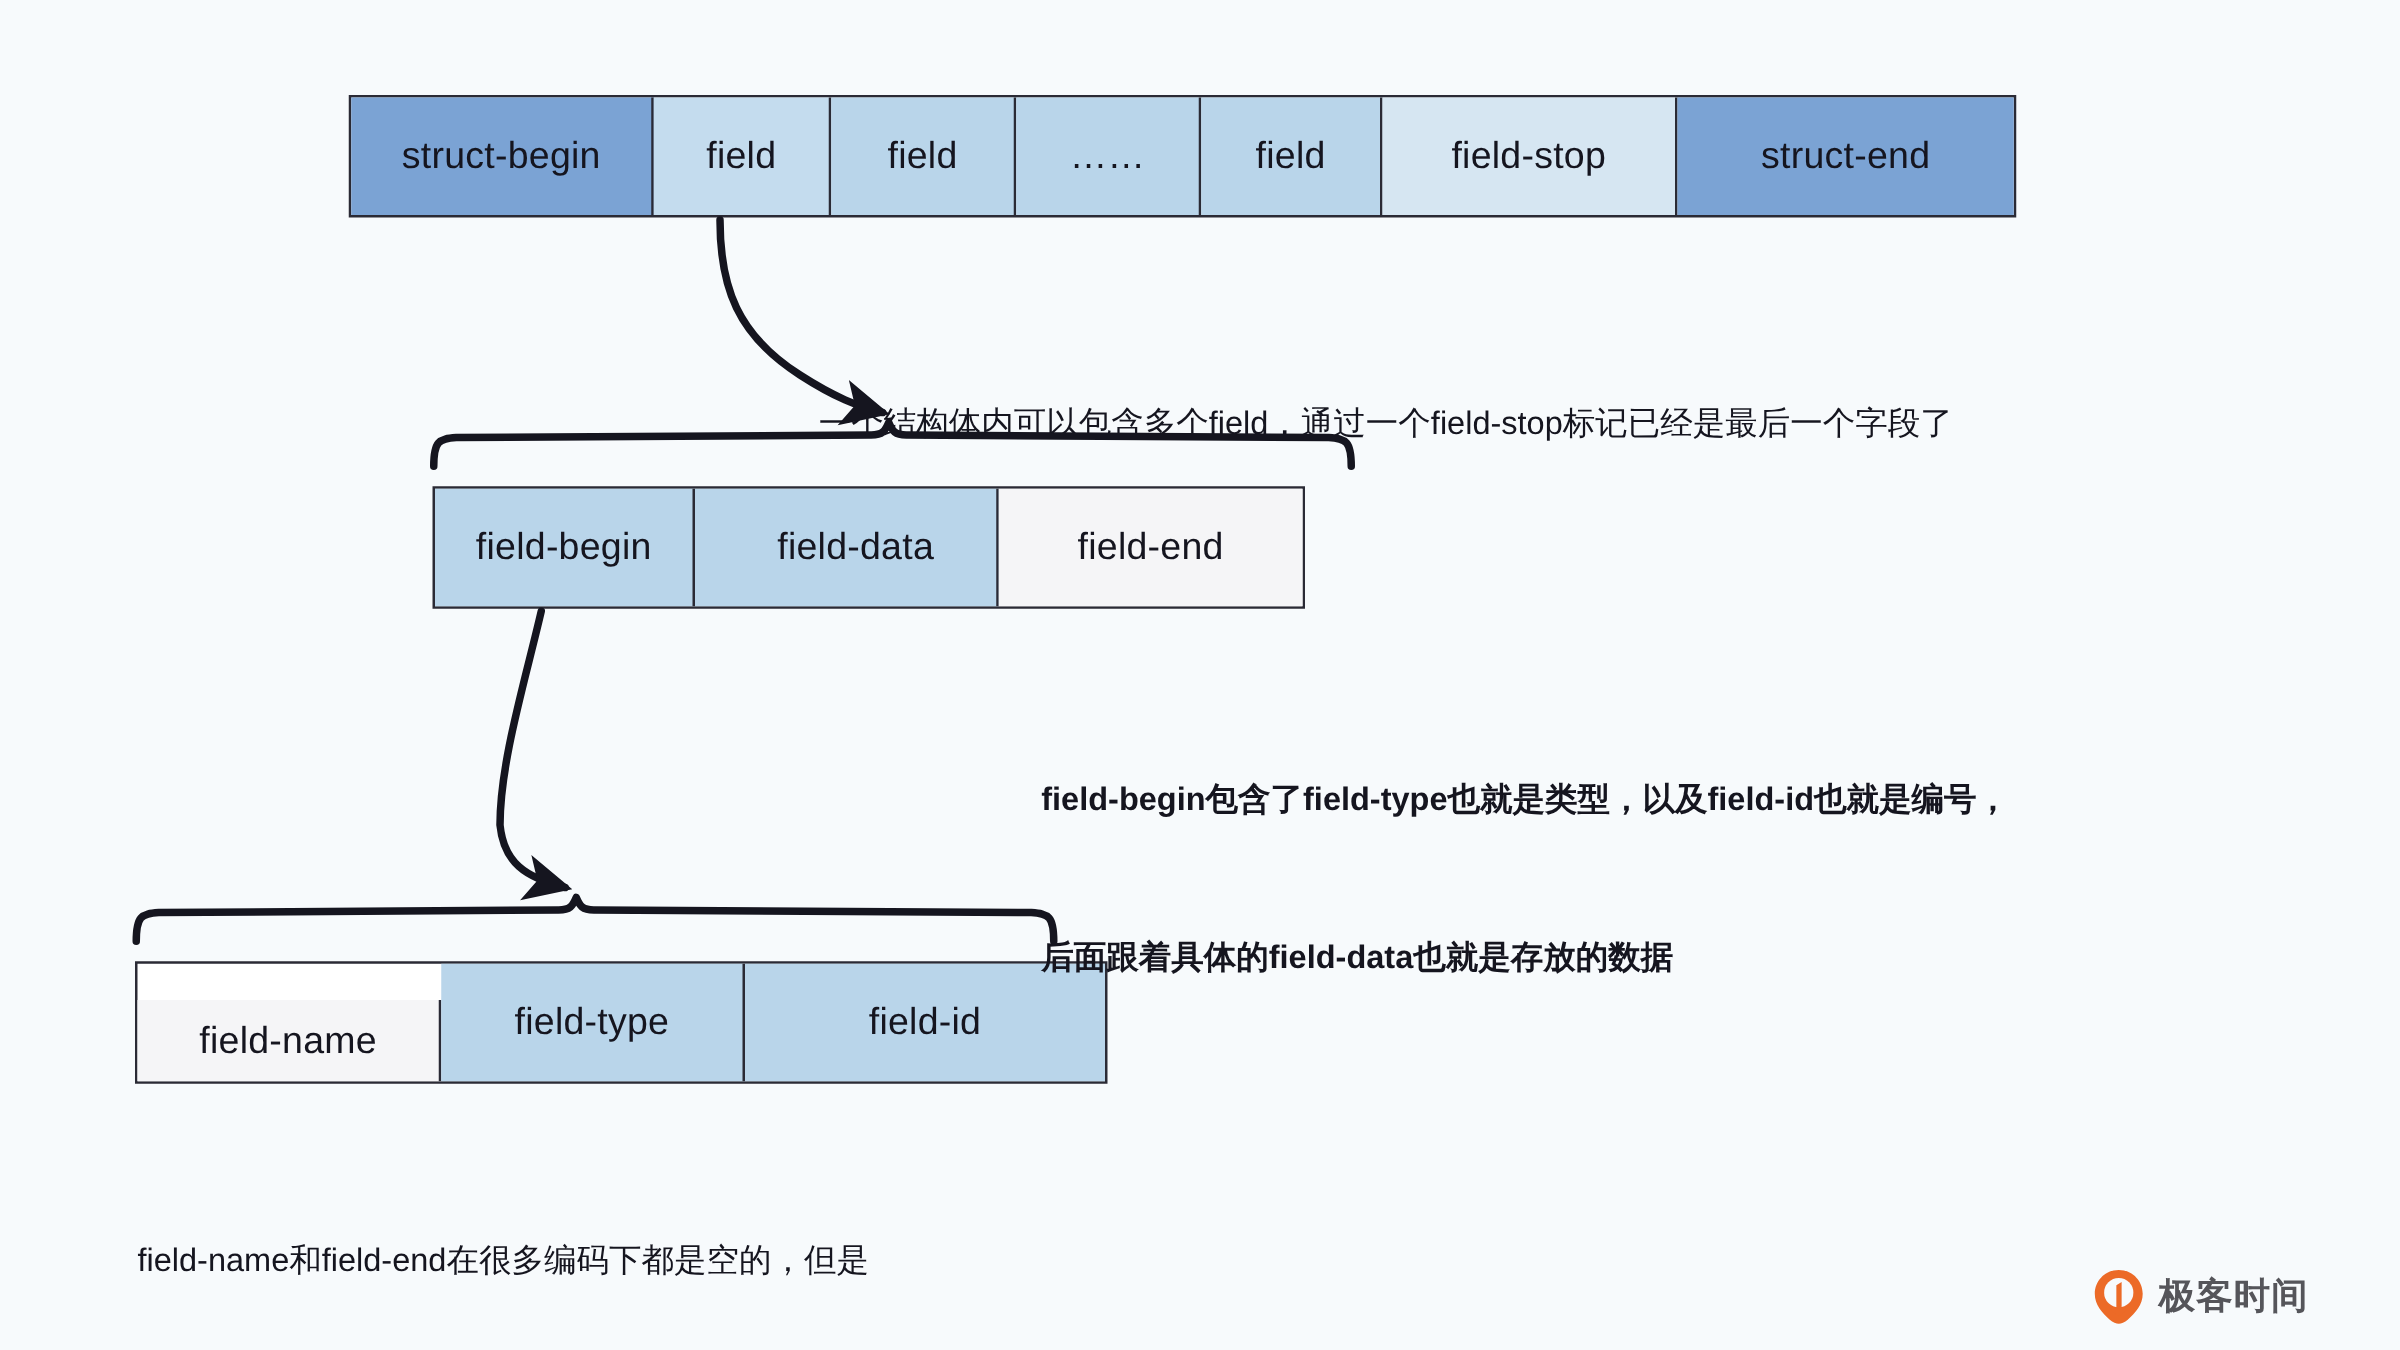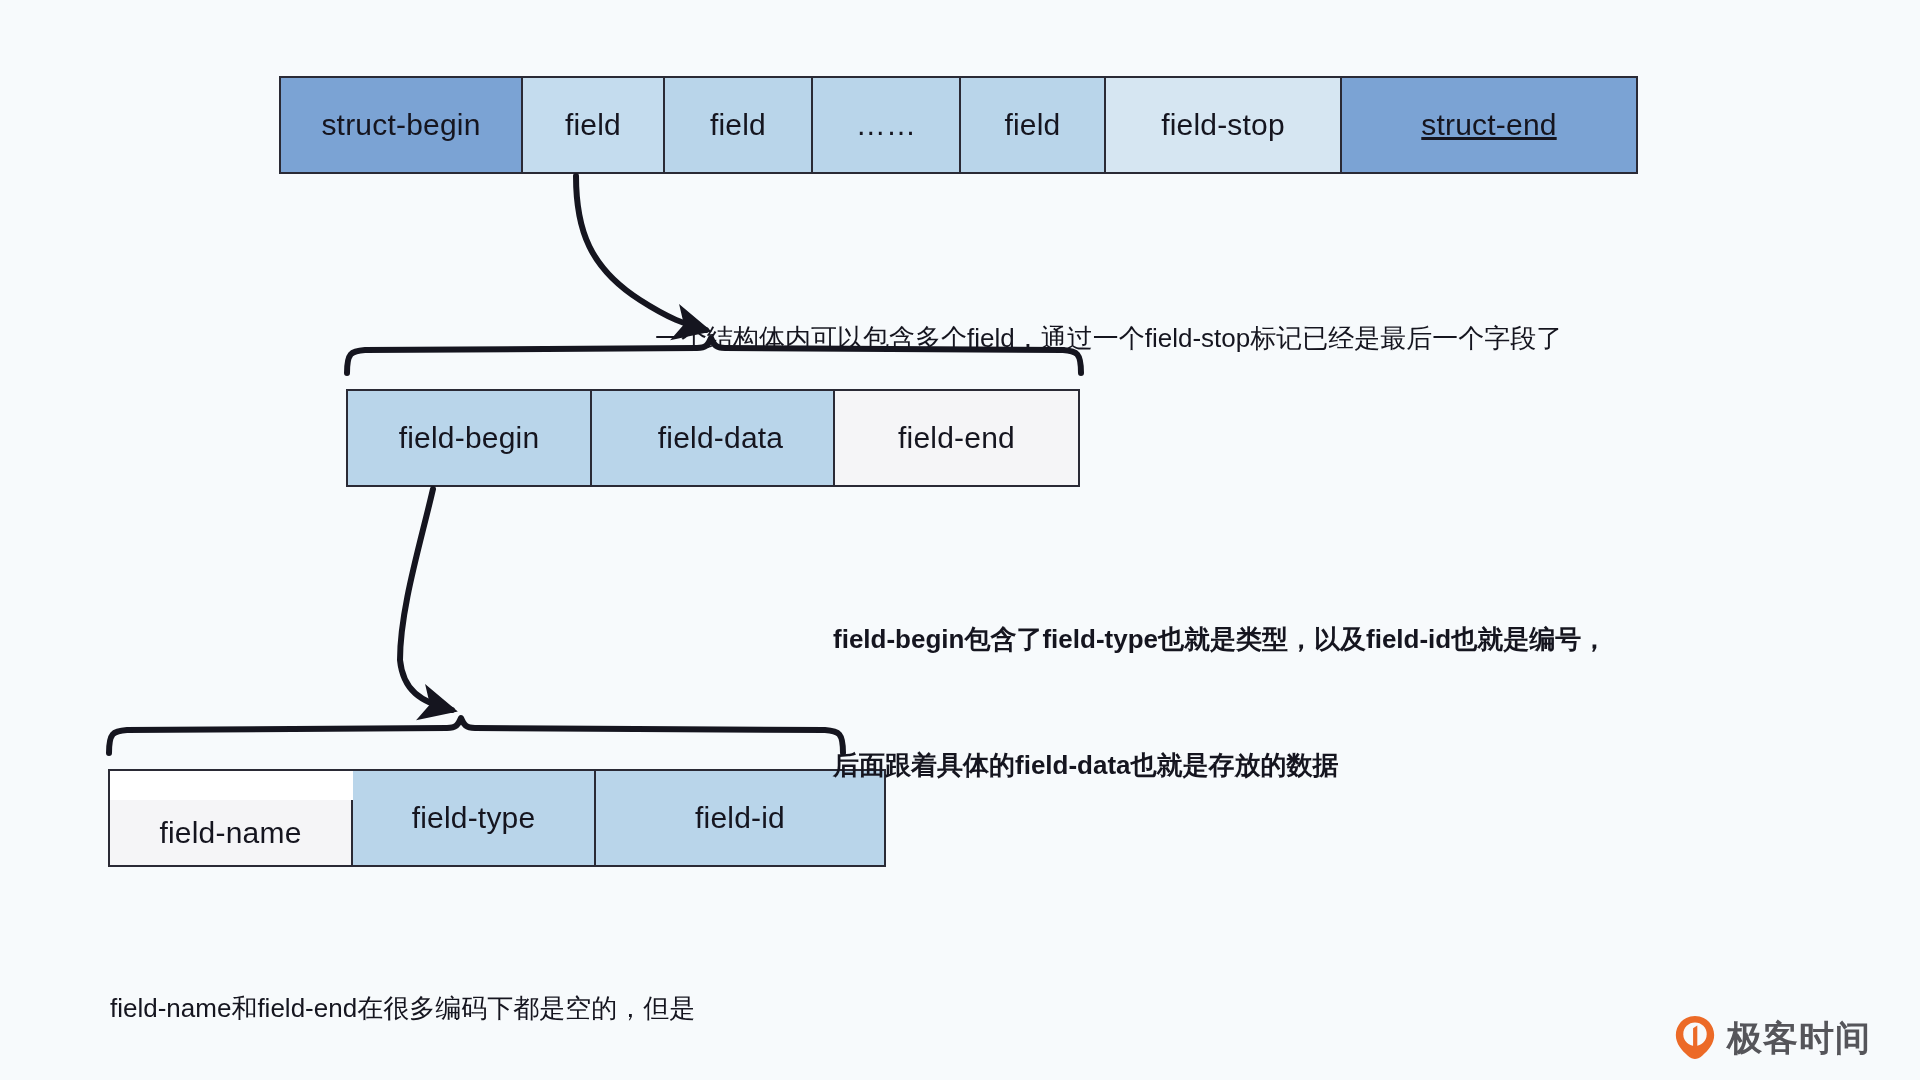--- a/index.html
+++ b/index.html
@@ -48,25 +48,25 @@
   .cell:last-child { border-right: none; }
 
   
   #row-struct { left: 279px; top: 76px; height: 98px; }
   #row-struct .cell.c0 { width: 242px; }
   #row-struct .cell.c1 { width: 142px; }
   #row-struct .cell.c2 { width: 148px; }
   #row-struct .cell.c3 { width: 148px; }
   #row-struct .cell.c4 { width: 145px; }
   #row-struct .cell.c5 { width: 236px; }
-  #row-struct .cell.c6 { width: 294px; text-decoration: underline; }
+  #row-struct .cell.c6 { width: 269px; }
 
   
   #row-field { left: 346px; top: 389px; height: 98px; }
-  #row-field .cell.c0 { width: 244px; }
+  #row-field .cell.c0 { width: 208px; }
   #row-field .cell.c1 { width: 243px; }
   #row-field .cell.c2 { width: 243px; }
 
   
   #row-begin { left: 108px; top: 769px; height: 98px; }
   #row-begin .cell.c0 { width: 243px; margin-top: 29px; }
   #row-begin .cell.c1 { width: 243px; }
   #row-begin .cell.c2 { width: 288px; }
 
   
@@ -94,21 +94,21 @@
   
   #watermark {
     position: absolute;
     left: 1672px;
     top: 1014px;
     display: flex;
     align-items: center;
     gap: 9px;
   }
   #watermark .wm-text {
-    font-size: 35px;
+    font-size: 29px;
     font-weight: 600;
     color: #55555a;
     letter-spacing: 1px;
     line-height: 1;
     user-select: none;
   }
 </style>
 </head>
 <body style="background: rgb(247, 250, 252);">
 

